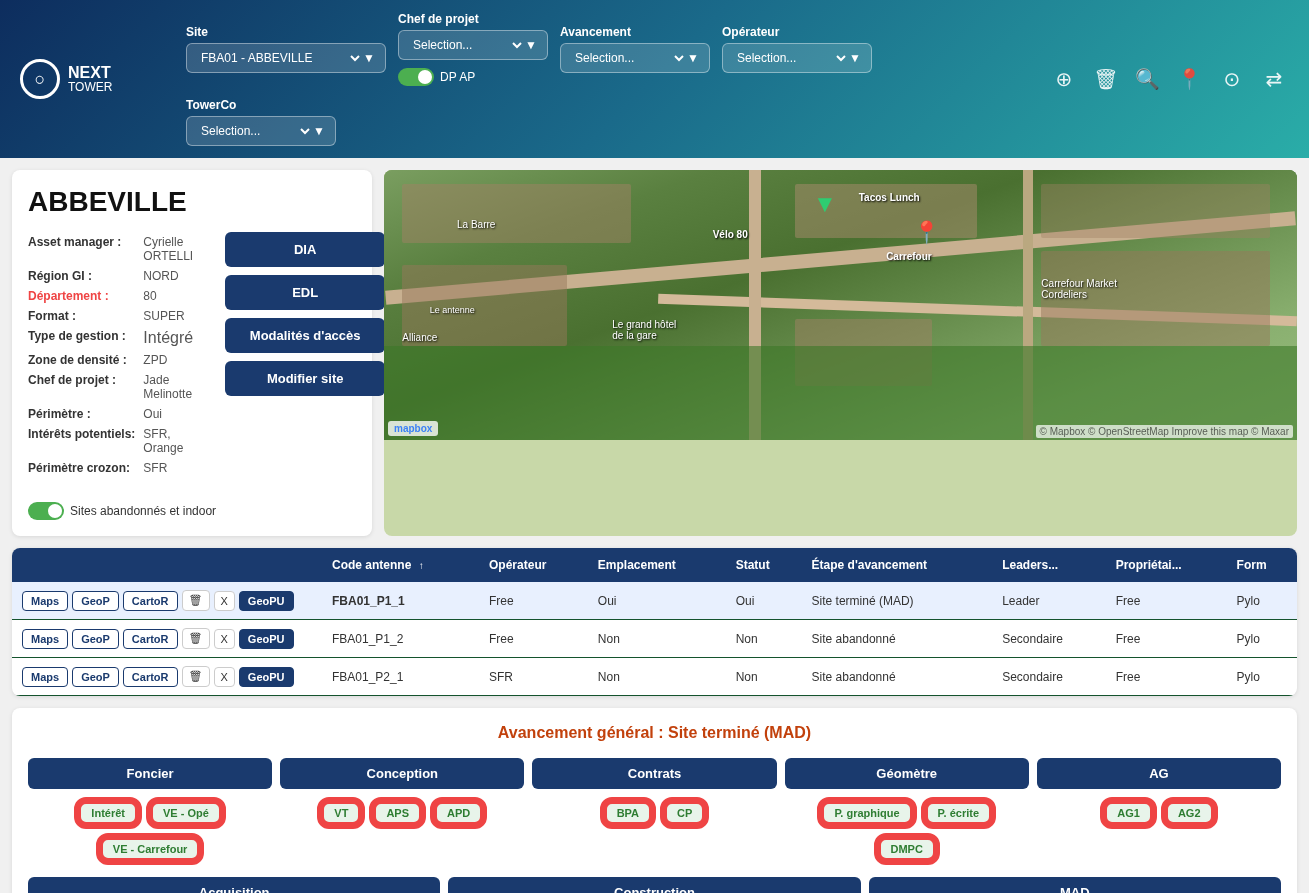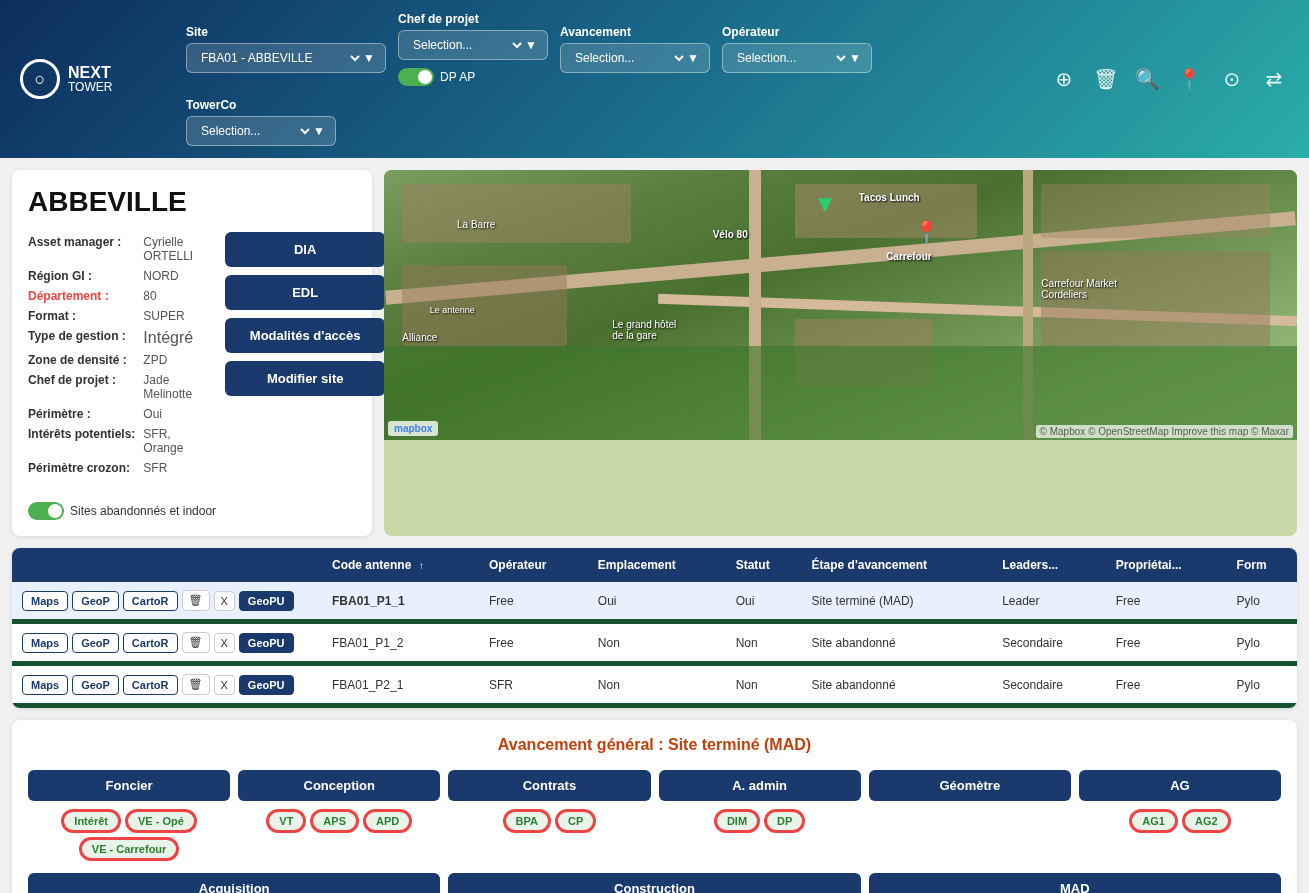--- a/index.html
+++ b/index.html
@@ -274,21 +274,21 @@
     }
     .data-table thead th {
       padding: 10px 10px;
       text-align: left;
       font-size: 12px;
       font-weight: 600;
       white-space: nowrap;
     }
     .data-table thead th:first-child { width: 310px; }
     .data-table tbody tr {
-      border-bottom: 5px solid #14532d;
+      border-bottom: 1px solid #14532d;
       border-radius: 10px;
     }
     .data-table tbody td {
       padding: 8px 10px;
       font-size: 12px;
       color: #333;
       white-space: nowrap;
     }
     .row-actions {
       display: flex;
@@ -360,21 +360,21 @@
     }
     .phase-tags {
       display: flex;
       flex-wrap: wrap;
       gap: 4px;
       justify-content: center;
     }
     .phase-tag {
       background: #e8f4ea;
       color: #2e7d32;
-      border: 3px solid #ef4444;
+      border: 7px solid #ef4444;
       border-radius: 12px;
       padding: 3px 10px;
       font-size: 11px;
       font-weight: 600;
       white-space: nowrap;
     }
 
     .sort-arrow { font-size: 10px; margin-left: 4px; }
   </style>
 </head>
@@ -658,28 +658,26 @@
           </div>
         </div>
         <div class="phase-col">
           <div class="phase-header">Contrats</div>
           <div class="phase-tags">
             <span class="phase-tag">BPA</span>
             <span class="phase-tag">CP</span>
           </div>
         </div>
         <div class="phase-col">
-          <div class="phase-header">A. admin</div>
+          <div class="phase-header">Géomètre</div>
           <div class="phase-tags">
-            <span class="phase-tag">DIM</span>
-            <span class="phase-tag">DP</span>
+            <span class="phase-tag">P. graphique</span>
+            <span class="phase-tag">P. écrite</span>
+            <span class="phase-tag">DMPC</span>
           </div>
-        </div>
-        <div class="phase-col">
-          <div class="phase-header">Géomètre</div>
         </div>
         <div class="phase-col">
           <div class="phase-header">AG</div>
           <div class="phase-tags">
             <span class="phase-tag">AG1</span>
             <span class="phase-tag">AG2</span>
           </div>
         </div>
       </div>
 

